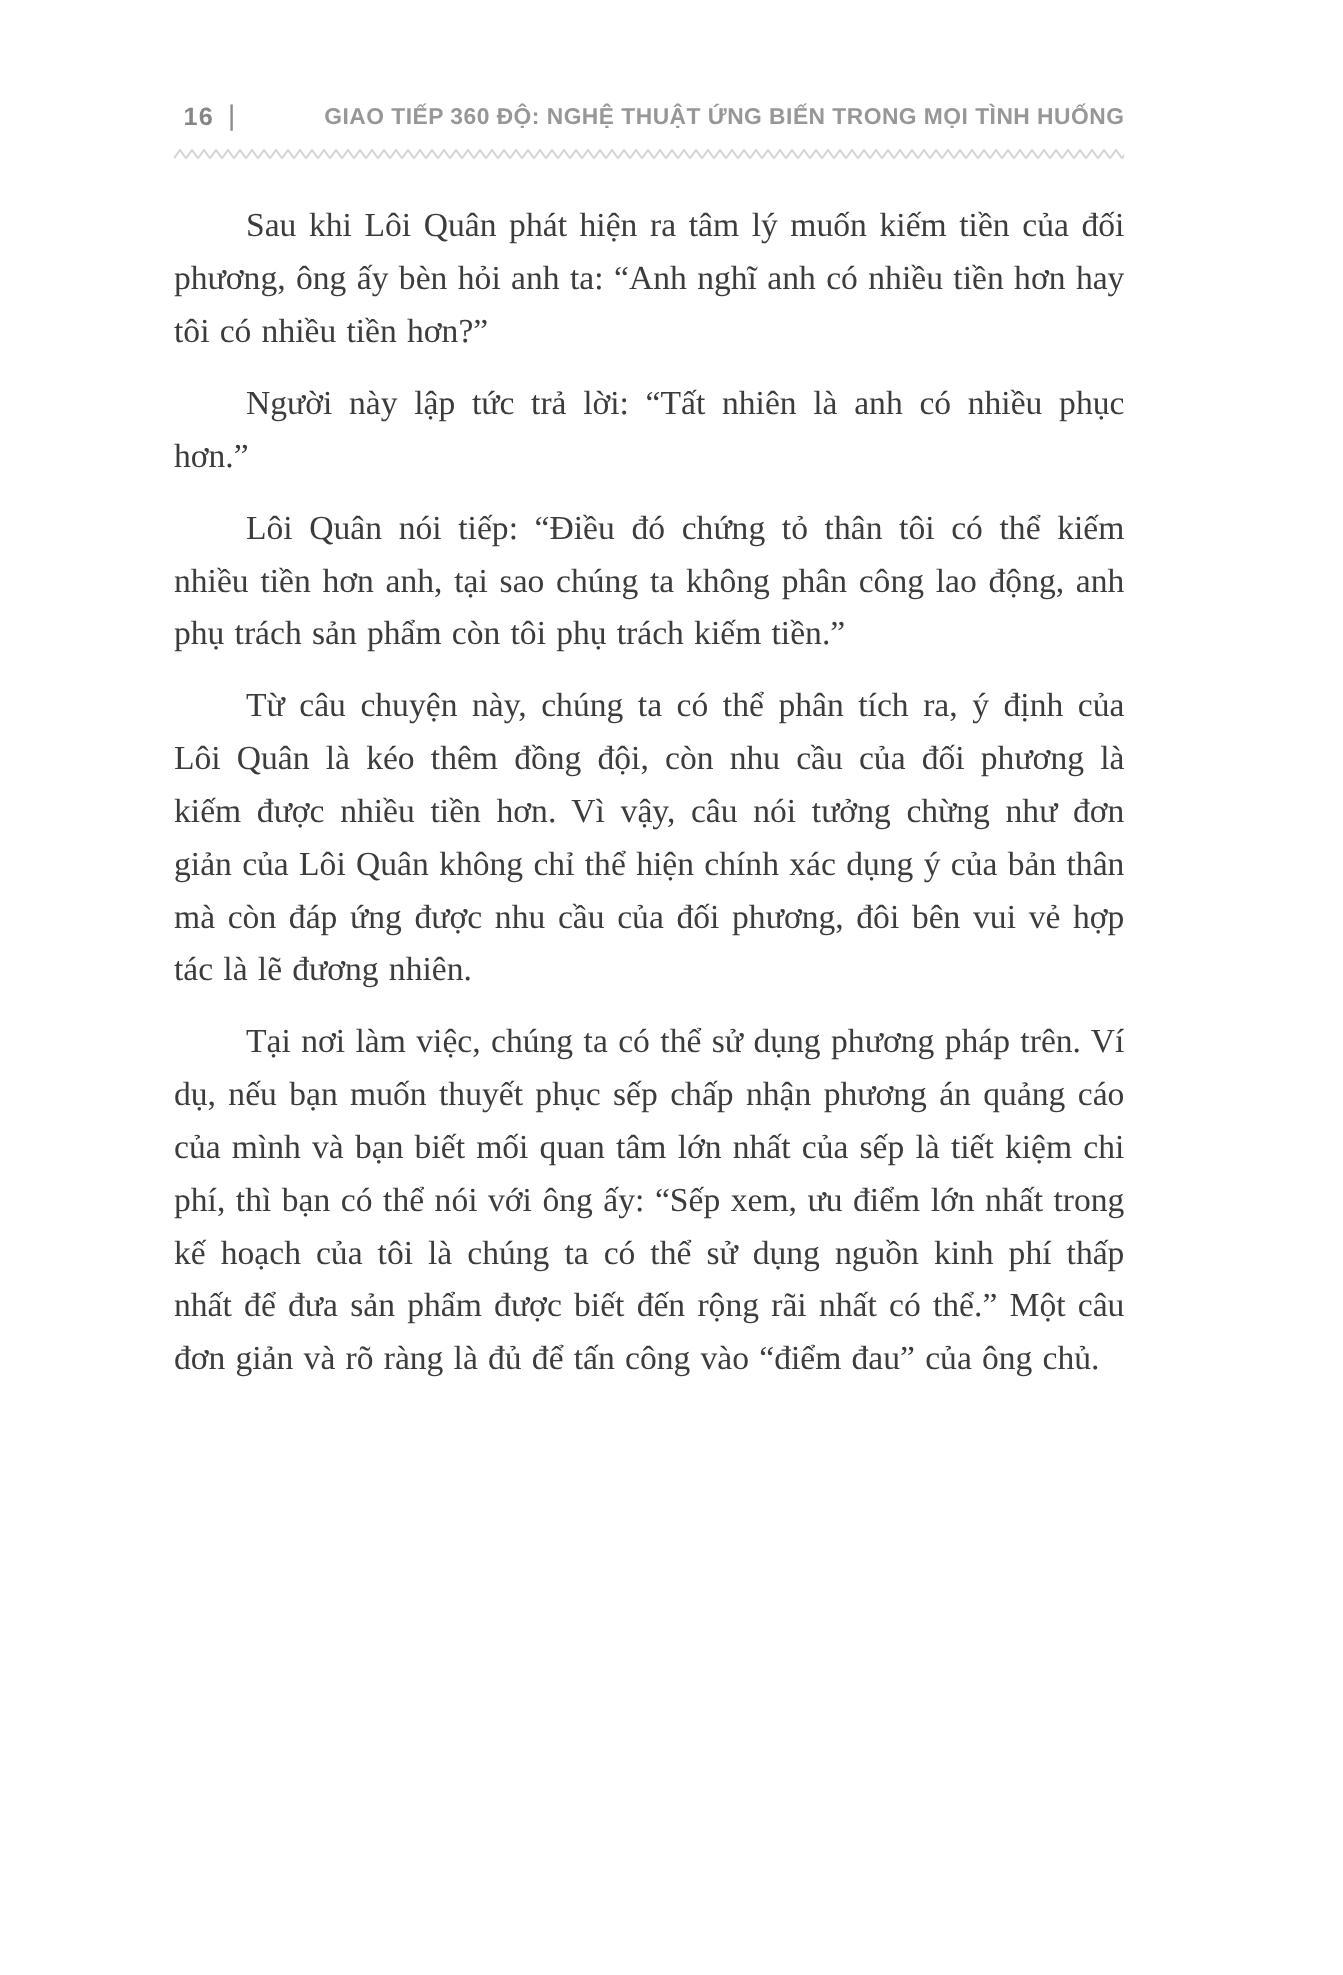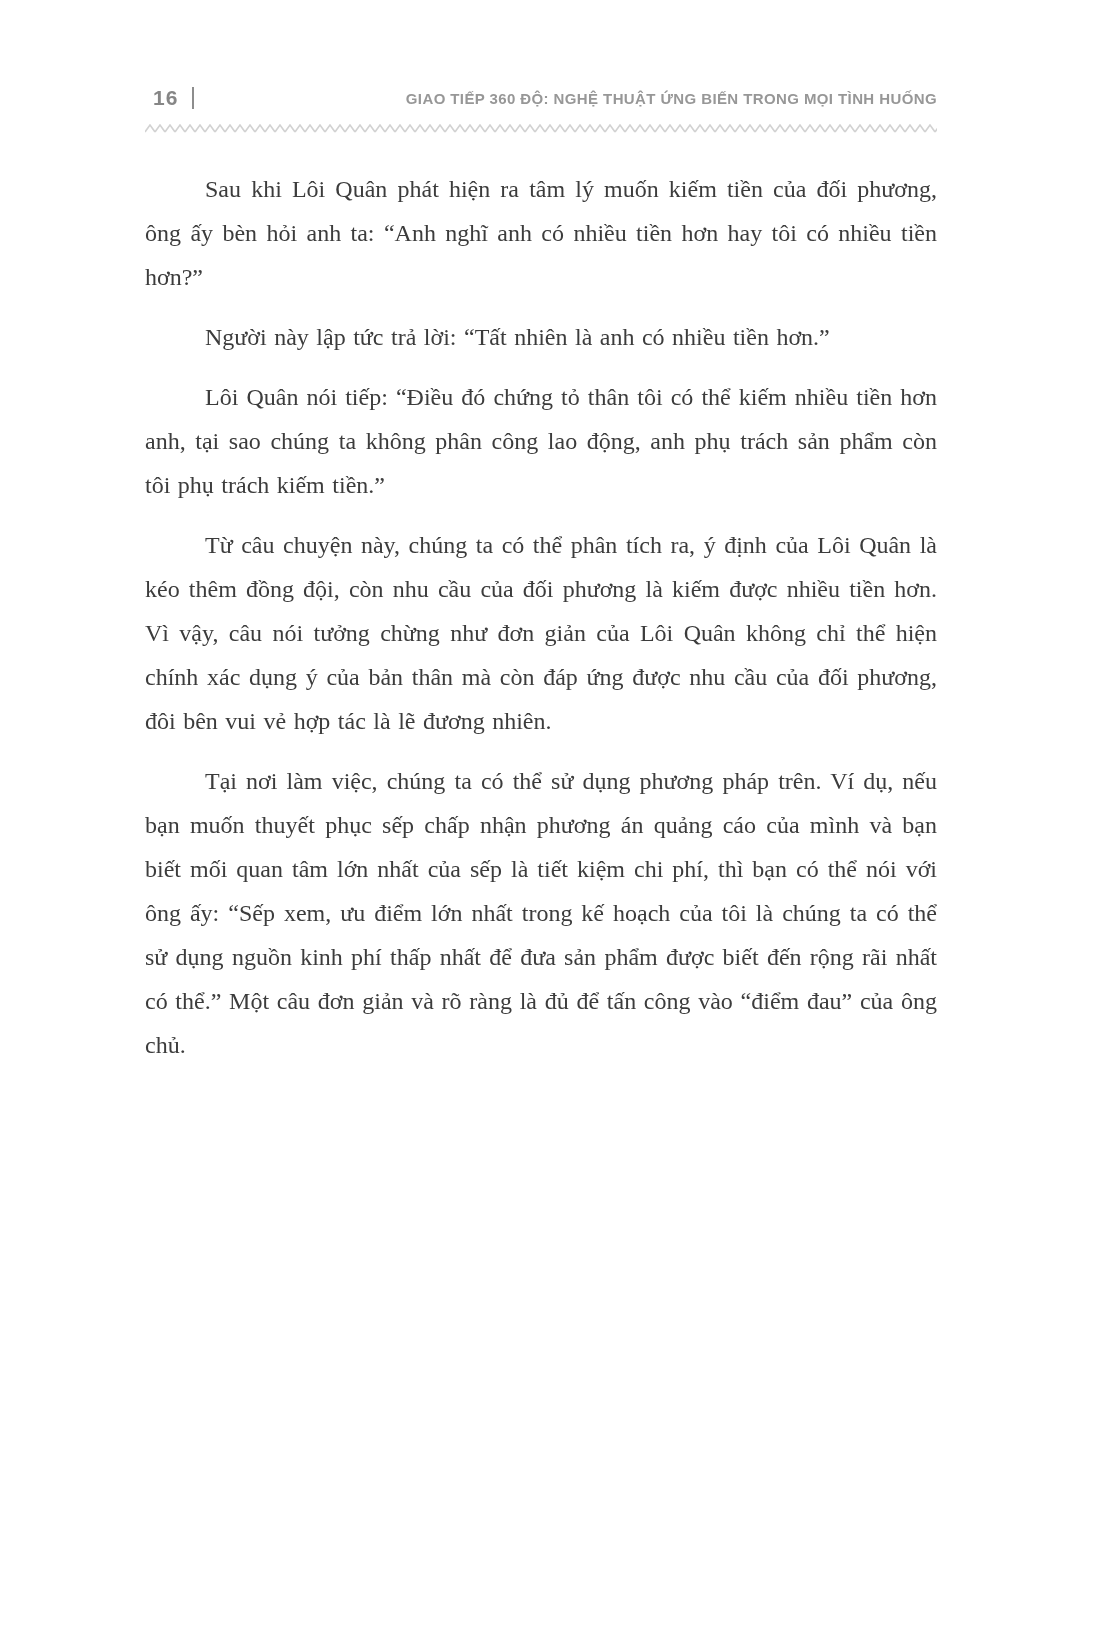--- a/index.html
+++ b/index.html
@@ -32,39 +32,39 @@
   }
   .page-number-divider {
     width: 2px;
     height: 22px;
     background: #8d8d8d;
     margin-left: 14px;
     display: inline-block;
   }
   .running-head {
     margin-left: auto;
-    font-size: 15px;
+    font-size: 19px;
     font-weight: bold;
     letter-spacing: 0.4px;
     color: #979797;
     text-transform: uppercase;
     white-space: nowrap;
     text-align: right;
   }
   .perforation {
     display: block;
     width: 100%;
     height: 9px;
     margin-top: 14px;
   }
   .page-body {
     margin-top: 34px;
   }
   .paragraph {
-    font-size: 24px;
+    font-size: 28px;
     line-height: 44px;
     text-align: justify;
     text-indent: 60px;
     margin-bottom: 16px;
     color: #3c3c3c;
     word-spacing: 1.5px;
   }
 </style>
 </head>
 <body>
@@ -81,19 +81,19 @@
     <defs>
       <pattern id="zz" width="10" height="9" patternUnits="userSpaceOnUse">
         <path d="M0 8 L5 1 L10 8" fill="none" stroke="#d2d2d2" stroke-width="1.6"></path>
       </pattern>
     </defs>
     <rect width="100%" height="9" fill="url(#zz)"></rect>
   </svg>
 
   <main class="page-body">
     <p class="paragraph">Sau khi Lôi Quân phát hiện ra tâm lý muốn kiếm tiền của đối phương, ông ấy bèn hỏi anh ta: “Anh nghĩ anh có nhiều tiền hơn hay tôi có nhiều tiền hơn?”</p>
-    <p class="paragraph">Người này lập tức trả lời: “Tất nhiên là anh có nhiều tiền hơn.”</p>
+    <p class="paragraph">Người này lập tức trả lời: “Tất nhiên là anh có nhiều phục hơn.”</p>
     <p class="paragraph">Lôi Quân nói tiếp: “Điều đó chứng tỏ thân tôi có thể kiếm nhiều tiền hơn anh, tại sao chúng ta không phân công lao động, anh phụ trách sản phẩm còn tôi phụ trách kiếm tiền.”</p>
     <p class="paragraph">Từ câu chuyện này, chúng ta có thể phân tích ra, ý định của Lôi Quân là kéo thêm đồng đội, còn nhu cầu của đối phương là kiếm được nhiều tiền hơn. Vì vậy, câu nói tưởng chừng như đơn giản của Lôi Quân không chỉ thể hiện chính xác dụng ý của bản thân mà còn đáp ứng được nhu cầu của đối phương, đôi bên vui vẻ hợp tác là lẽ đương nhiên.</p>
     <p class="paragraph">Tại nơi làm việc, chúng ta có thể sử dụng phương pháp trên. Ví dụ, nếu bạn muốn thuyết phục sếp chấp nhận phương án quảng cáo của mình và bạn biết mối quan tâm lớn nhất của sếp là tiết kiệm chi phí, thì bạn có thể nói với ông ấy: “Sếp xem, ưu điểm lớn nhất trong kế hoạch của tôi là chúng ta có thể sử dụng nguồn kinh phí thấp nhất để đưa sản phẩm được biết đến rộng rãi nhất có thể.” Một câu đơn giản và rõ ràng là đủ để tấn công vào “điểm đau” của ông chủ.</p>
   </main>
 
 </div>
 
 </body></html>

